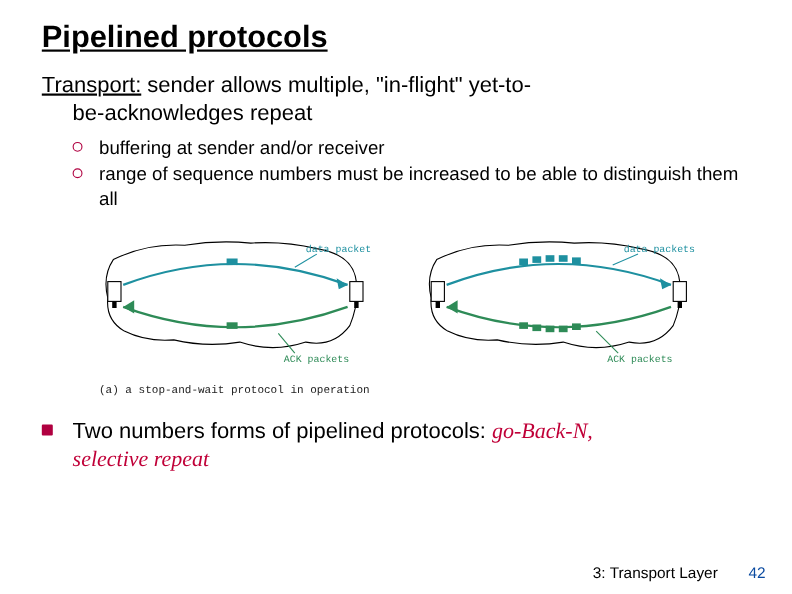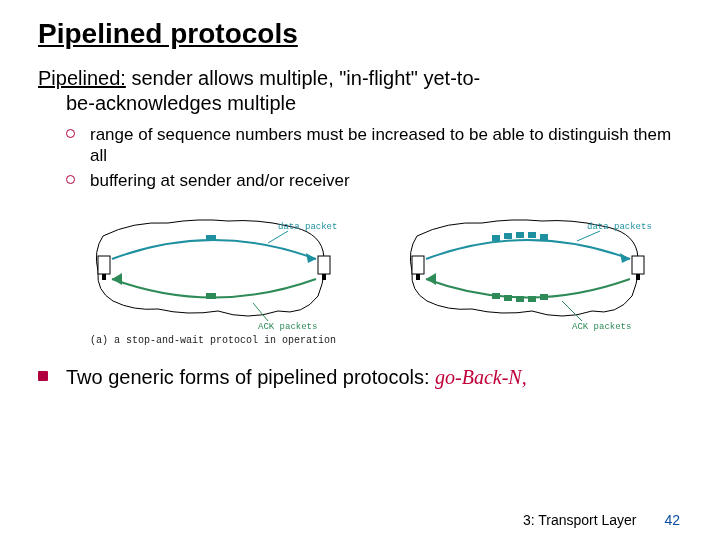--- a/index.html
+++ b/index.html
@@ -53,37 +53,37 @@
     left: -24px;
     top: 5px;
     width: 9px;
     height: 9px;
     border: 1.5px solid #b00040;
     border-radius: 50%;
     box-sizing: border-box;
   }
   .figs {
     display: flex;
-    gap: 44px;
+    gap: 24px;
     justify-content: flex-start;
     margin: 4px 0 0 40px;
   }
   .fig {
     width: 270px;
   }
   .fig svg {
     width: 100%;
     height: 130px;
     display: block;
   }
   .caption {
     font-family: "Courier New", monospace;
     font-size: 10px;
     text-align: center;
-    margin-top: 4px;
+    margin-top: 19px;
     color: #222;
   }
   .bottom-bullet {
     list-style: none;
     padding: 0 0 0 28px;
     margin: 18px 0 0 0;
     font-size: 20px;
     line-height: 1.3;
     position: relative;
   }
@@ -98,43 +98,43 @@
     border-radius: 1px;
   }
   .emph {
     font-style: italic;
     color: #c00038;
     font-family: Liberation Serif, serif;
   }
   .footer {
     position: absolute;
     bottom: 12px;
-    right: 40px;
+    right: 24px;
     font-size: 14px;
     color: #000;
     text-align: right;
   }
   .footer .chap { margin-right: 24px; }
   .footer .pnum { color: #0a4aa0; }
 </style>
 </head>
 <body>
 
 <div class="slide">
 
   <h1 class="title">Pipelined protocols</h1>
 
   <p class="lead">
-    <span class="term">Pipelined:</span><span> sender allows multiple, "in-flight" yet-to-</span><br>
-    <span class="indent">be-acknowledges multiple</span>
+    <span class="term">Transport:</span><span> sender allows multiple, "in-flight" yet-to-</span><br>
+    <span class="indent">be-acknowledges repeat</span>
   </p>
 
   <ul class="sub">
+    <li>buffering at sender and/or receiver</li>
     <li>range of sequence numbers must be increased to be able to distinguish them all</li>
-    <li>buffering at sender and/or receiver</li>
   </ul>
 
   <div class="figs">
 
     <div class="fig">
       <svg viewBox="0 0 270 130">
 
         <path d="M25 35 Q15 50 20 70 Q18 90 35 100 Q55 110 80 108 Q110 115 140 110 Q170 120 200 110 Q225 115 240 95 Q250 70 245 50 Q240 30 210 25 Q180 18 150 20 Q120 17 90 22 Q55 20 25 35 Z" fill="none" stroke="#000" stroke-width="1"></path>
 
         <rect x="20" y="55" width="12" height="18" fill="#fff" stroke="#000"></rect>
@@ -184,21 +184,22 @@
         <text x="195" y="28" font-size="9" font-family="Courier New" fill="#1e90a0">data packets</text>
         <line x1="208" y1="30" x2="185" y2="40" stroke="#1e90a0"></line>
         <text x="180" y="128" font-size="9" font-family="Courier New" fill="#2e8b57">ACK packets</text>
         <line x1="190" y1="120" x2="170" y2="100" stroke="#2e8b57"></line>
       </svg>
     </div>
 
   </div>
 
   <div class="bottom-bullet">
-    <span>Two generic forms of pipelined protocols: </span><span class="emph">go-Back-N,</span><br>
+    <span>Two numbers forms of pipelined protocols: </span><span class="emph">go-Back-N,</span><br>
+    <span class="emph">selective repeat</span>
   </div>
 
   <div class="footer">
     <span class="chap">3: Transport Layer</span>
     <span class="pnum">42</span>
   </div>
 
 </div>
 
 </body></html>

